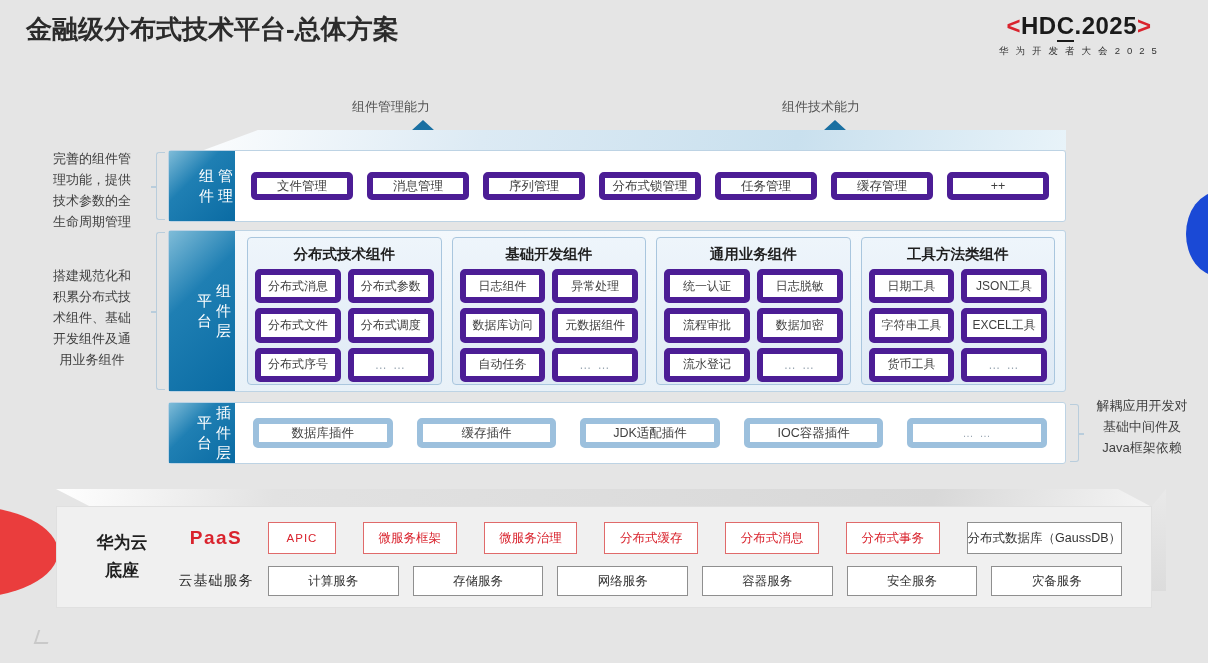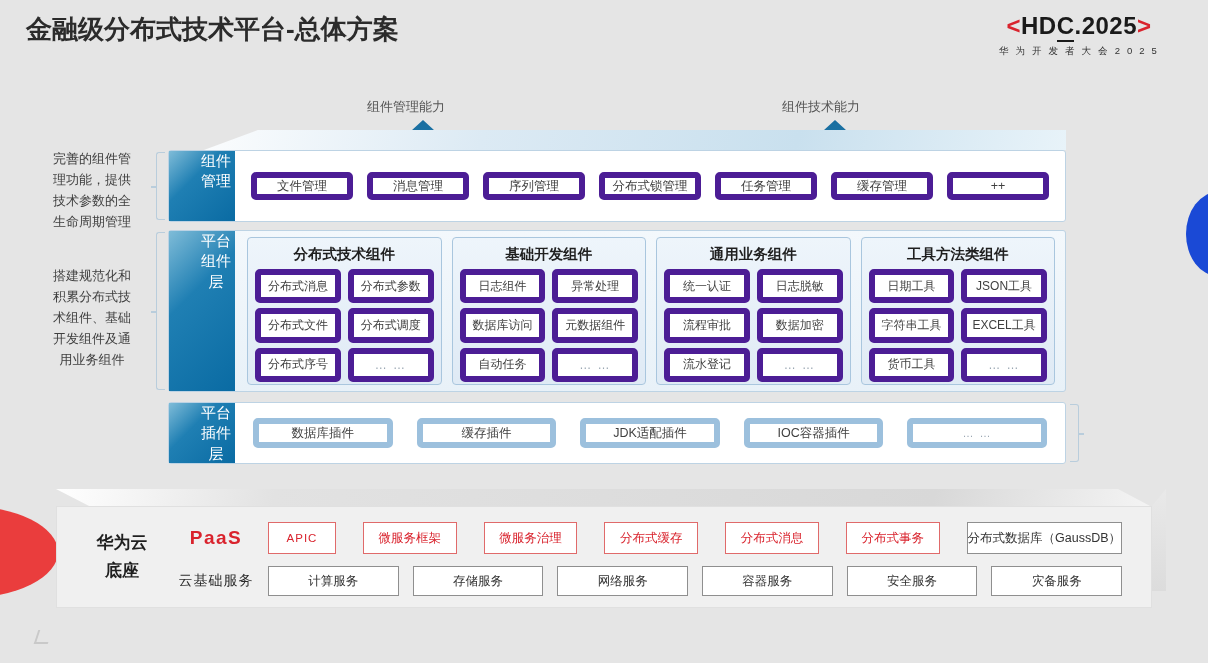--- a/index.html
+++ b/index.html
@@ -62,21 +62,21 @@
     background: linear-gradient(105deg,#ffffff 0%, #dceaf4 35%, #c9e0ee 70%, #e8f3f9 100%);
     clip-path: polygon(4% 100%, 100% 100%, 100% 0%, 10% 0%);
   }
   .row-box {
     position: absolute; background: #ffffff;
     border: 1px solid #bdd3e4; border-radius: 3px;
   }
   .row-label {
     position: absolute; left: 0; top: 0; height: 100%;
     width: 66px; color: #fff; font-size: 15px; font-weight: 500;
-    display: flex; flex-direction: column; align-items: center; justify-content: flex-start;
+    display: flex; flex-direction: row; align-items: center; justify-content: space-between;
     background: linear-gradient(135deg,#7fbcd8 0%, #1f7fb3 38%, #0a6ba3 100%);
     line-height: 1.35; text-align: center; padding-left: 28px;
   }
 
   
   .chip {
     border: 6px solid #4c1d95; border-radius: 5px; background: #ffffff;
     display: flex; align-items: center; justify-content: center;
     font-size: 12.5px; color: #3f3f3f; white-space: nowrap;
   }
@@ -199,21 +199,21 @@
   <div class="page-title">金融级分布式技术平台-总体方案</div>
 
   <div class="hdc-logo">
     <div class="hdc-main"><span class="brk">&lt;</span><span>HD</span><span class="und">C</span><span>.2025</span><span class="brk">&gt;</span></div>
     <div class="hdc-sub">华 为 开 发 者 大 会 2 0 2 5</div>
   </div>
 
   <div class="red-wedge"></div>
   <div class="blue-lens"></div>
 
-  <div class="arrow-caption" style="left:367px; top:98px;">组件管理能力</div>
+  <div class="arrow-caption" style="left:352px; top:98px;">组件管理能力</div>
   <div class="up-arrow" style="left:400px; top:120px;"></div>
 
   <div class="arrow-caption" style="left:782px; top:98px;">组件技术能力</div>
   <div class="up-arrow" style="left:812px; top:120px;"></div>
 
   <div class="board-top-band"></div>
 
   <div class="side-note" style="left:36px; top:148px; width:112px;">完善的组件管
 理功能，提供
 技术参数的全
@@ -221,20 +221,23 @@
   <div class="bracket-l" style="left:156px; top:152px; height:68px;"></div>
 
   <div class="side-note" style="left:36px; top:265px; width:112px;">搭建规范化和
 积累分布式技
 术组件、基础
 开发组件及通
 用业务组件</div>
   <div class="bracket-l" style="left:156px; top:232px; height:158px;"></div>
 
   <div class="bracket-r" style="left:1070px; top:404px; height:58px;"></div>
+  <div class="side-note" style="left:1082px; top:395px; width:120px;">解耦应用开发对
+基础中间件及
+Java框架依赖</div>
 
   <div class="row-box" id="row-mgmt">
     <div class="row-label">
       <span>组件</span>
       <span>管理</span>
     </div>
     <div class="chips">
       <div class="chip">文件管理</div>
       <div class="chip">消息管理</div>
       <div class="chip">序列管理</div>

